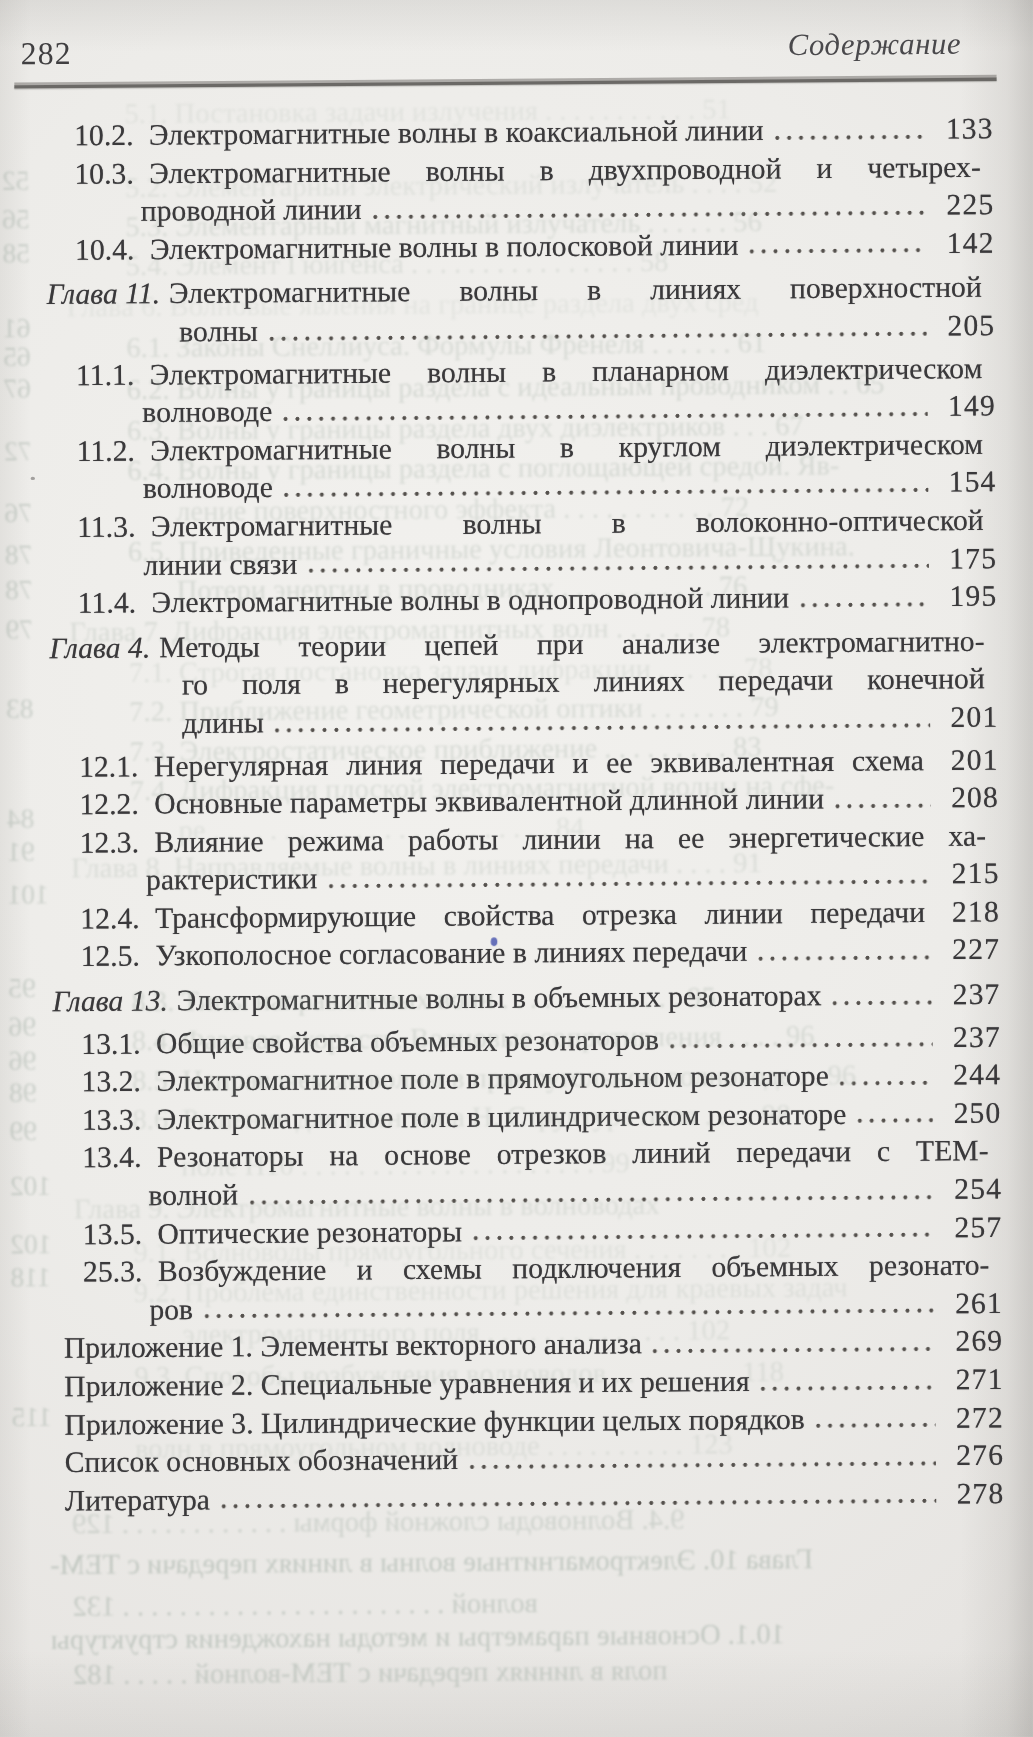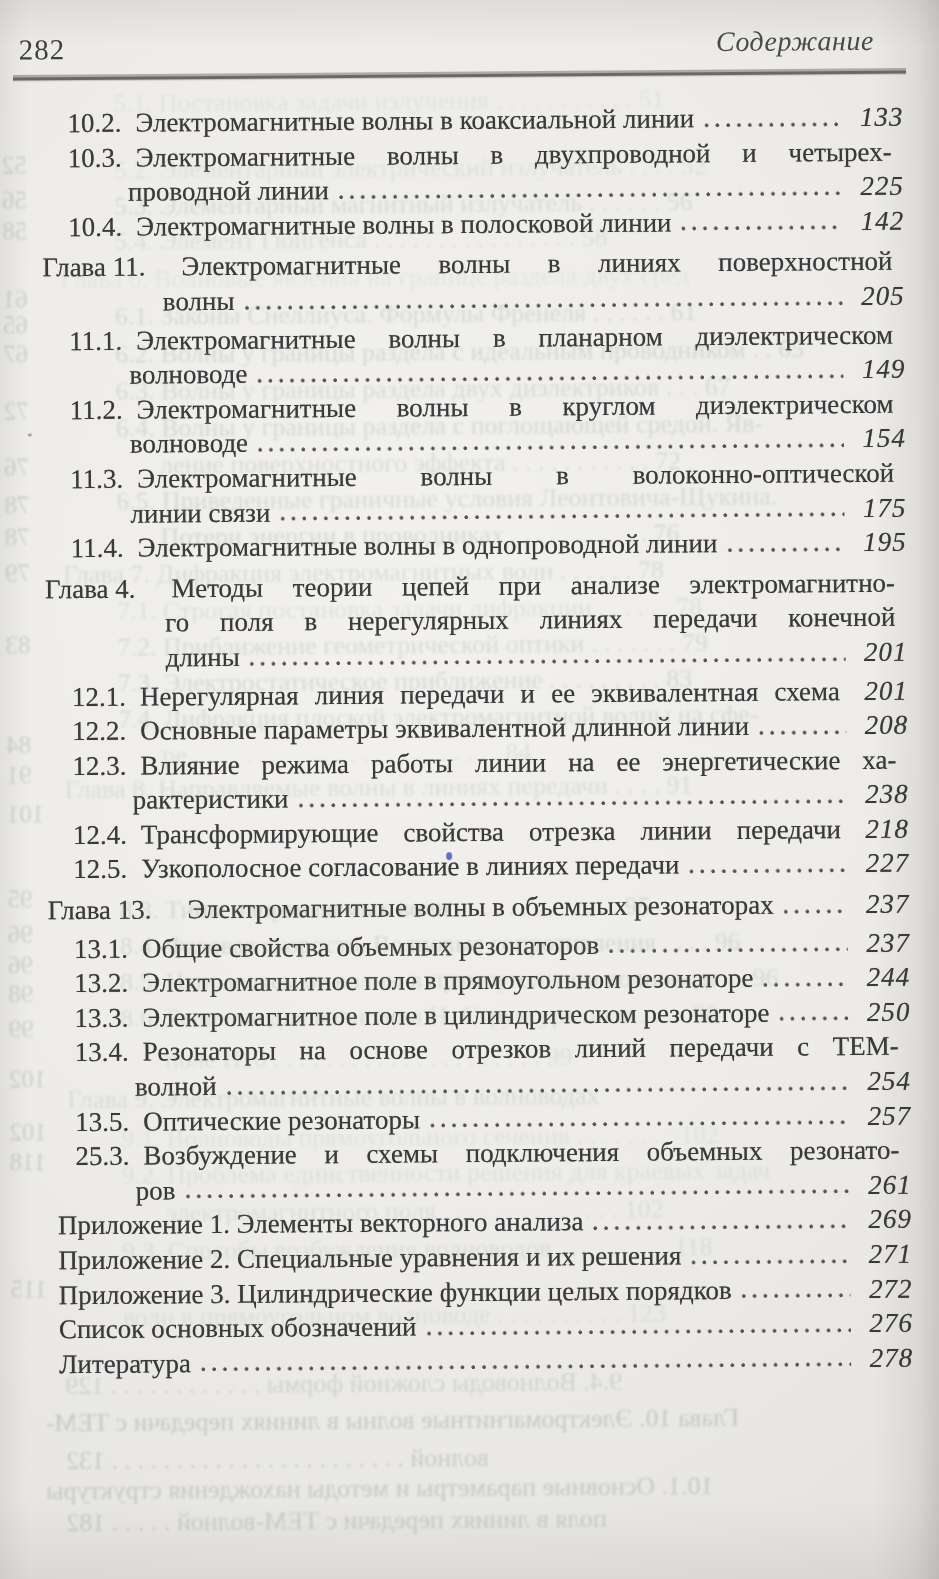--- a/index.html
+++ b/index.html
@@ -24,27 +24,27 @@
   .toc{position:absolute;top:103px;left:20px;right:31px;font-size:27px;
        text-shadow:0 0 0.7px rgba(58,57,59,0.65);}
   .line{display:flex;align-items:baseline;height:34.6px;line-height:34.6px;white-space:nowrap;}
   .entry.chapter{margin-top:6px;margin-bottom:4px;}
   .entry.section .line{padding-left:52px;}
   .entry.chapter .line{padding-left:26px;}
   .entry.plain   .line{padding-left:34px;}
   .entry.section .line.cont{padding-left:112px;}
   .entry.chapter .line.cont{padding-left:146px;}
   .lbl{white-space:pre;margin-right:14px;}
-  .entry.chapter .lbl{margin-right:36px;}
+  .entry.chapter .lbl{margin-right:8px;font-style:italic;}
   .txt{flex:0 1 auto;white-space:nowrap;}
   .txt.j{flex:1 1 auto;white-space:normal;text-align:justify;text-align-last:justify;margin-right:12px;}
   .dots{flex:1 1 auto;min-width:14px;align-self:flex-end;height:7px;margin:0 6px 8px 10px;
         background-image:radial-gradient(circle at 2.2px 4.2px,#55514d 1.55px,rgba(0,0,0,0) 2.1px);
         background-size:10.8px 7px;background-repeat:repeat-x;background-position:left bottom;}
-  .pg{flex:0 0 auto;min-width:56px;text-align:right;letter-spacing:1px;font-style:italic;}
+  .pg{flex:0 0 auto;min-width:56px;text-align:right;letter-spacing:1px;}
   
   .ghost{position:absolute;inset:0;pointer-events:none;}
   .gline{position:absolute;font-size:26px;color:#93a296;filter:blur(1.15px);white-space:nowrap;}
   .gline.mir{transform:scaleX(-1);color:#8e9e93;}
   .gnum{position:absolute;left:6px;font-size:25px;color:#97a59b;filter:blur(1px);transform:scaleX(-1);}
   
   .ink{position:absolute;width:6px;height:8px;border-radius:50%;background:#3946a8;opacity:0.75;filter:blur(0.4px);}
   .speck{position:absolute;width:4px;height:3px;border-radius:50%;background:#6f6d6a;opacity:0.6;}
 </style>
 </head>
@@ -169,21 +169,21 @@
           </div>
         </div>
         <div class="entry section">
           <div class="line">
             <span class="lbl">12.3.</span>
             <span class="txt j">Влияние режима работы линии на ее энергетические ха-</span>
           </div>
           <div class="line cont">
             <span class="txt">рактеристики</span>
             <span class="dots"></span>
-            <span class="pg">238</span>
+            <span class="pg">215</span>
           </div>
         </div>
         <div class="entry section">
           <div class="line">
             <span class="lbl">12.4.</span>
             <span class="txt j">Трансформирующие свойства отрезка линии передачи</span>
             <span class="pg">218</span>
           </div>
         </div>
         <div class="entry section">

